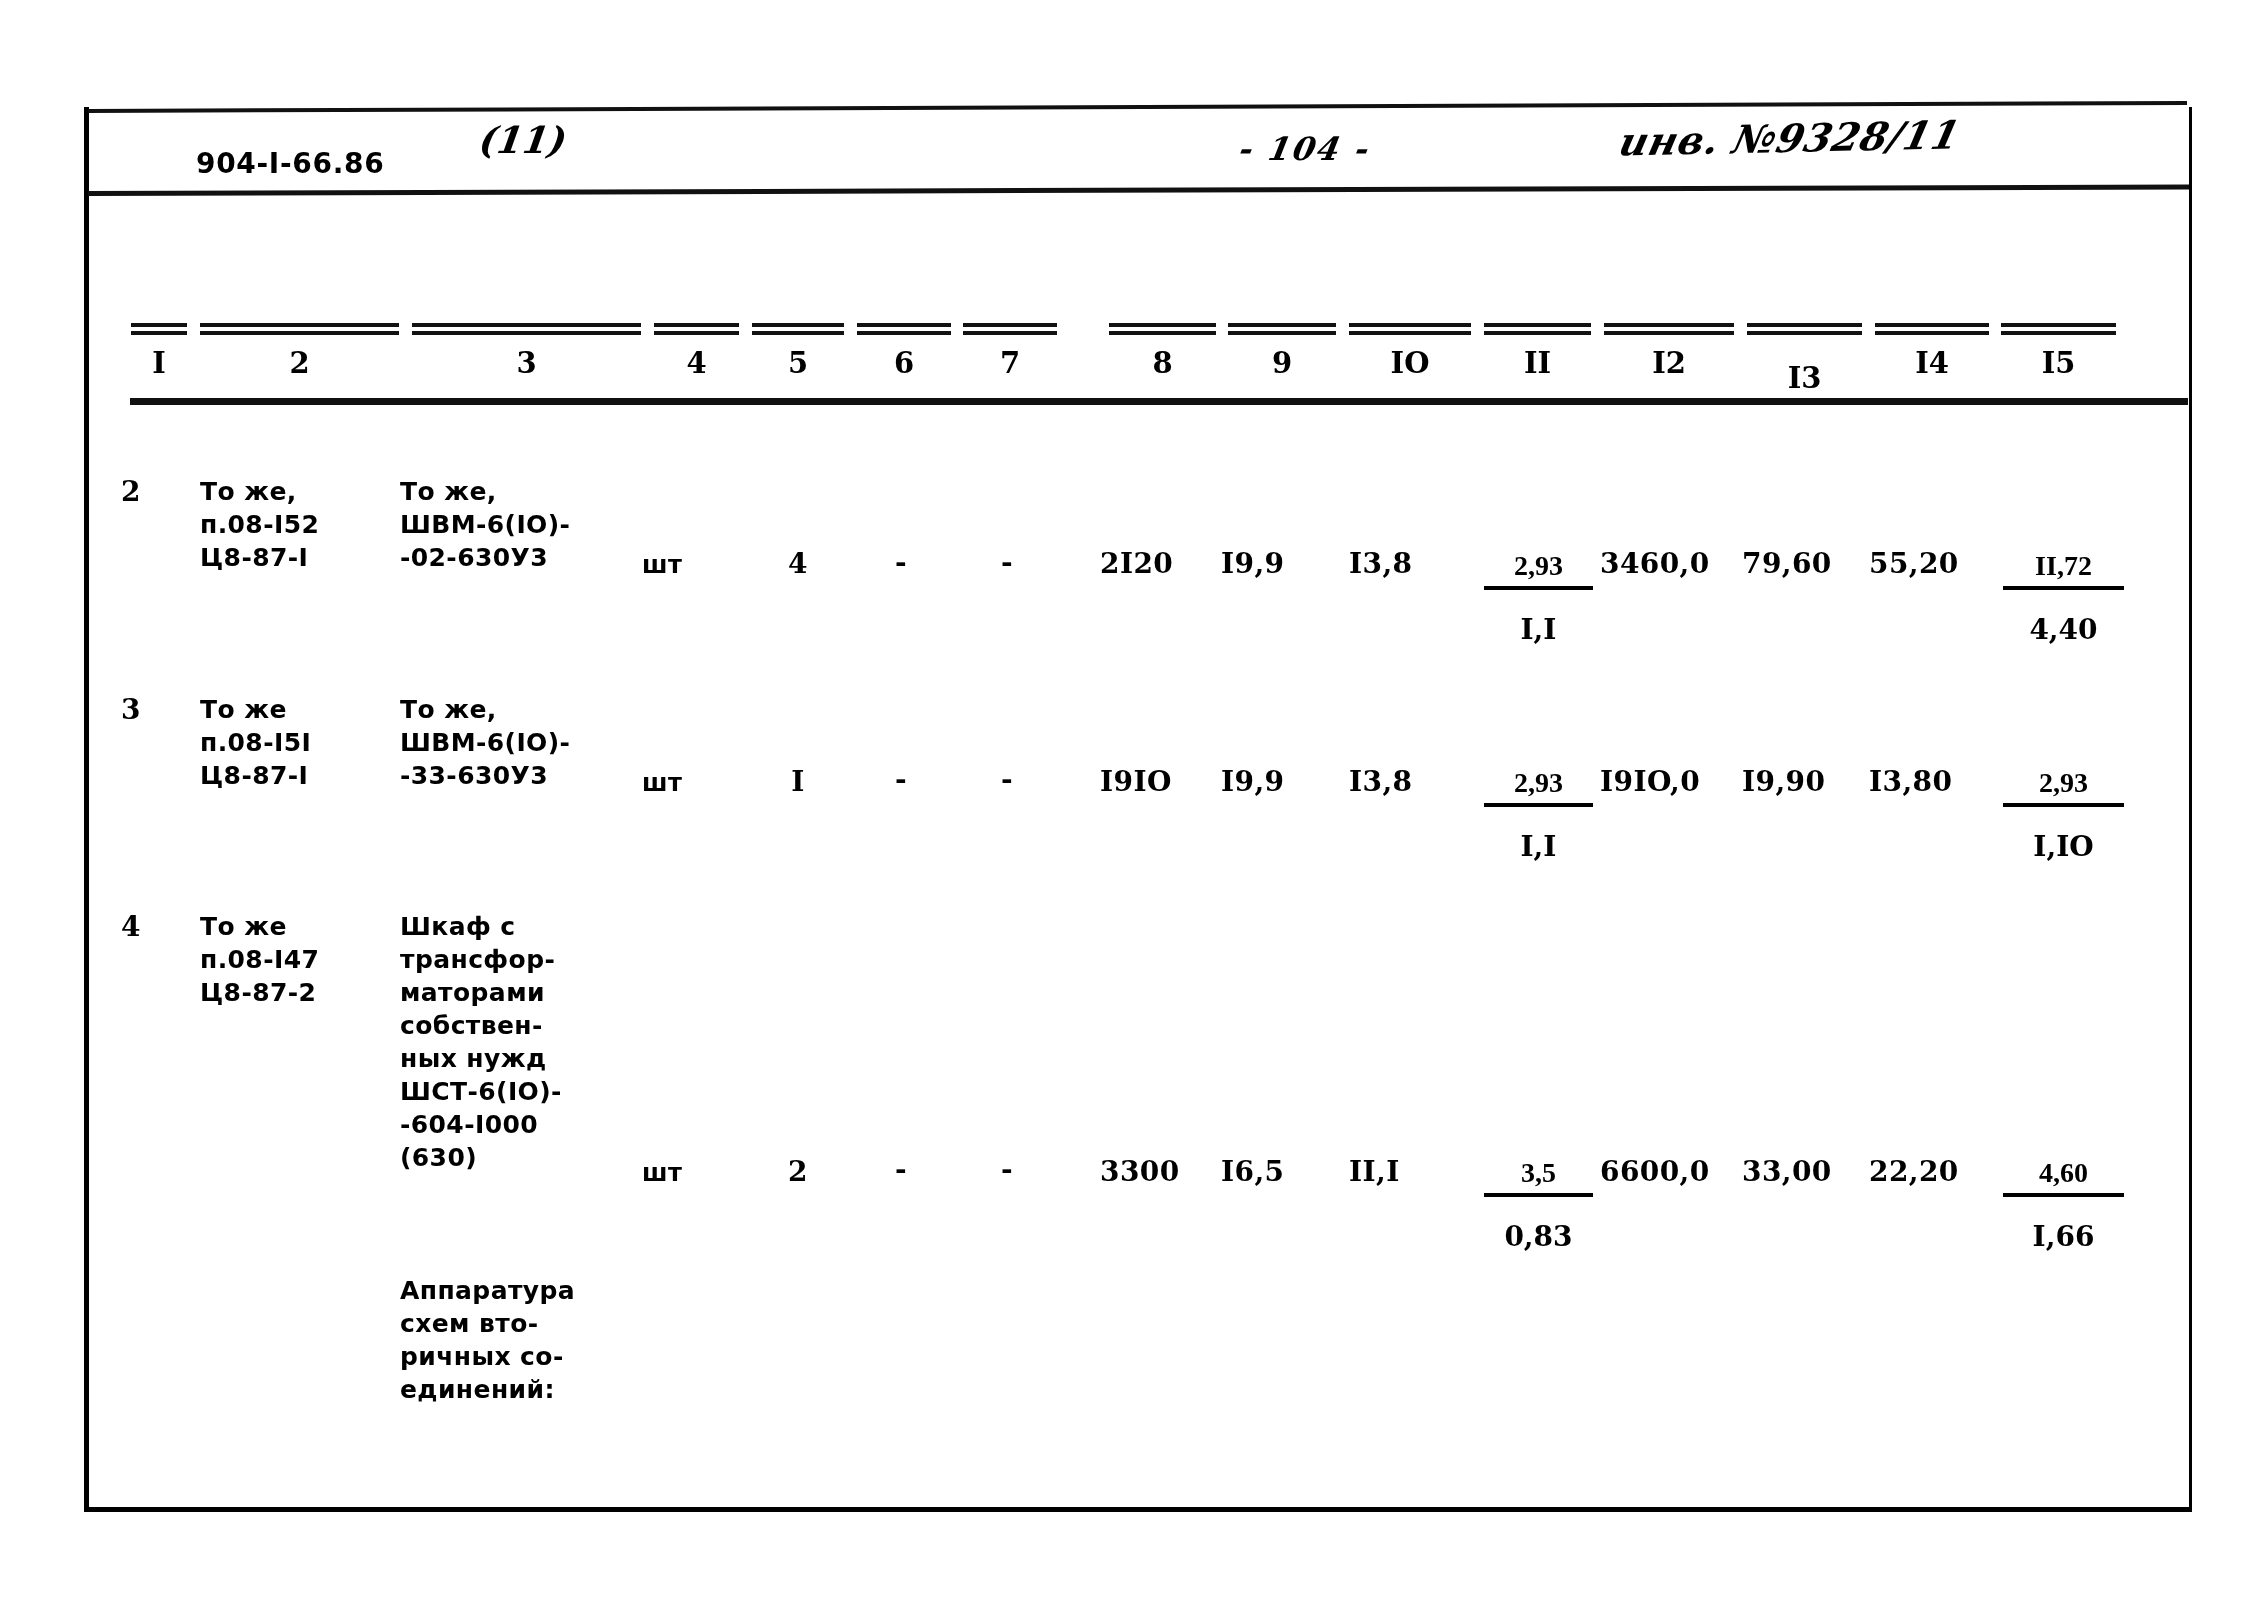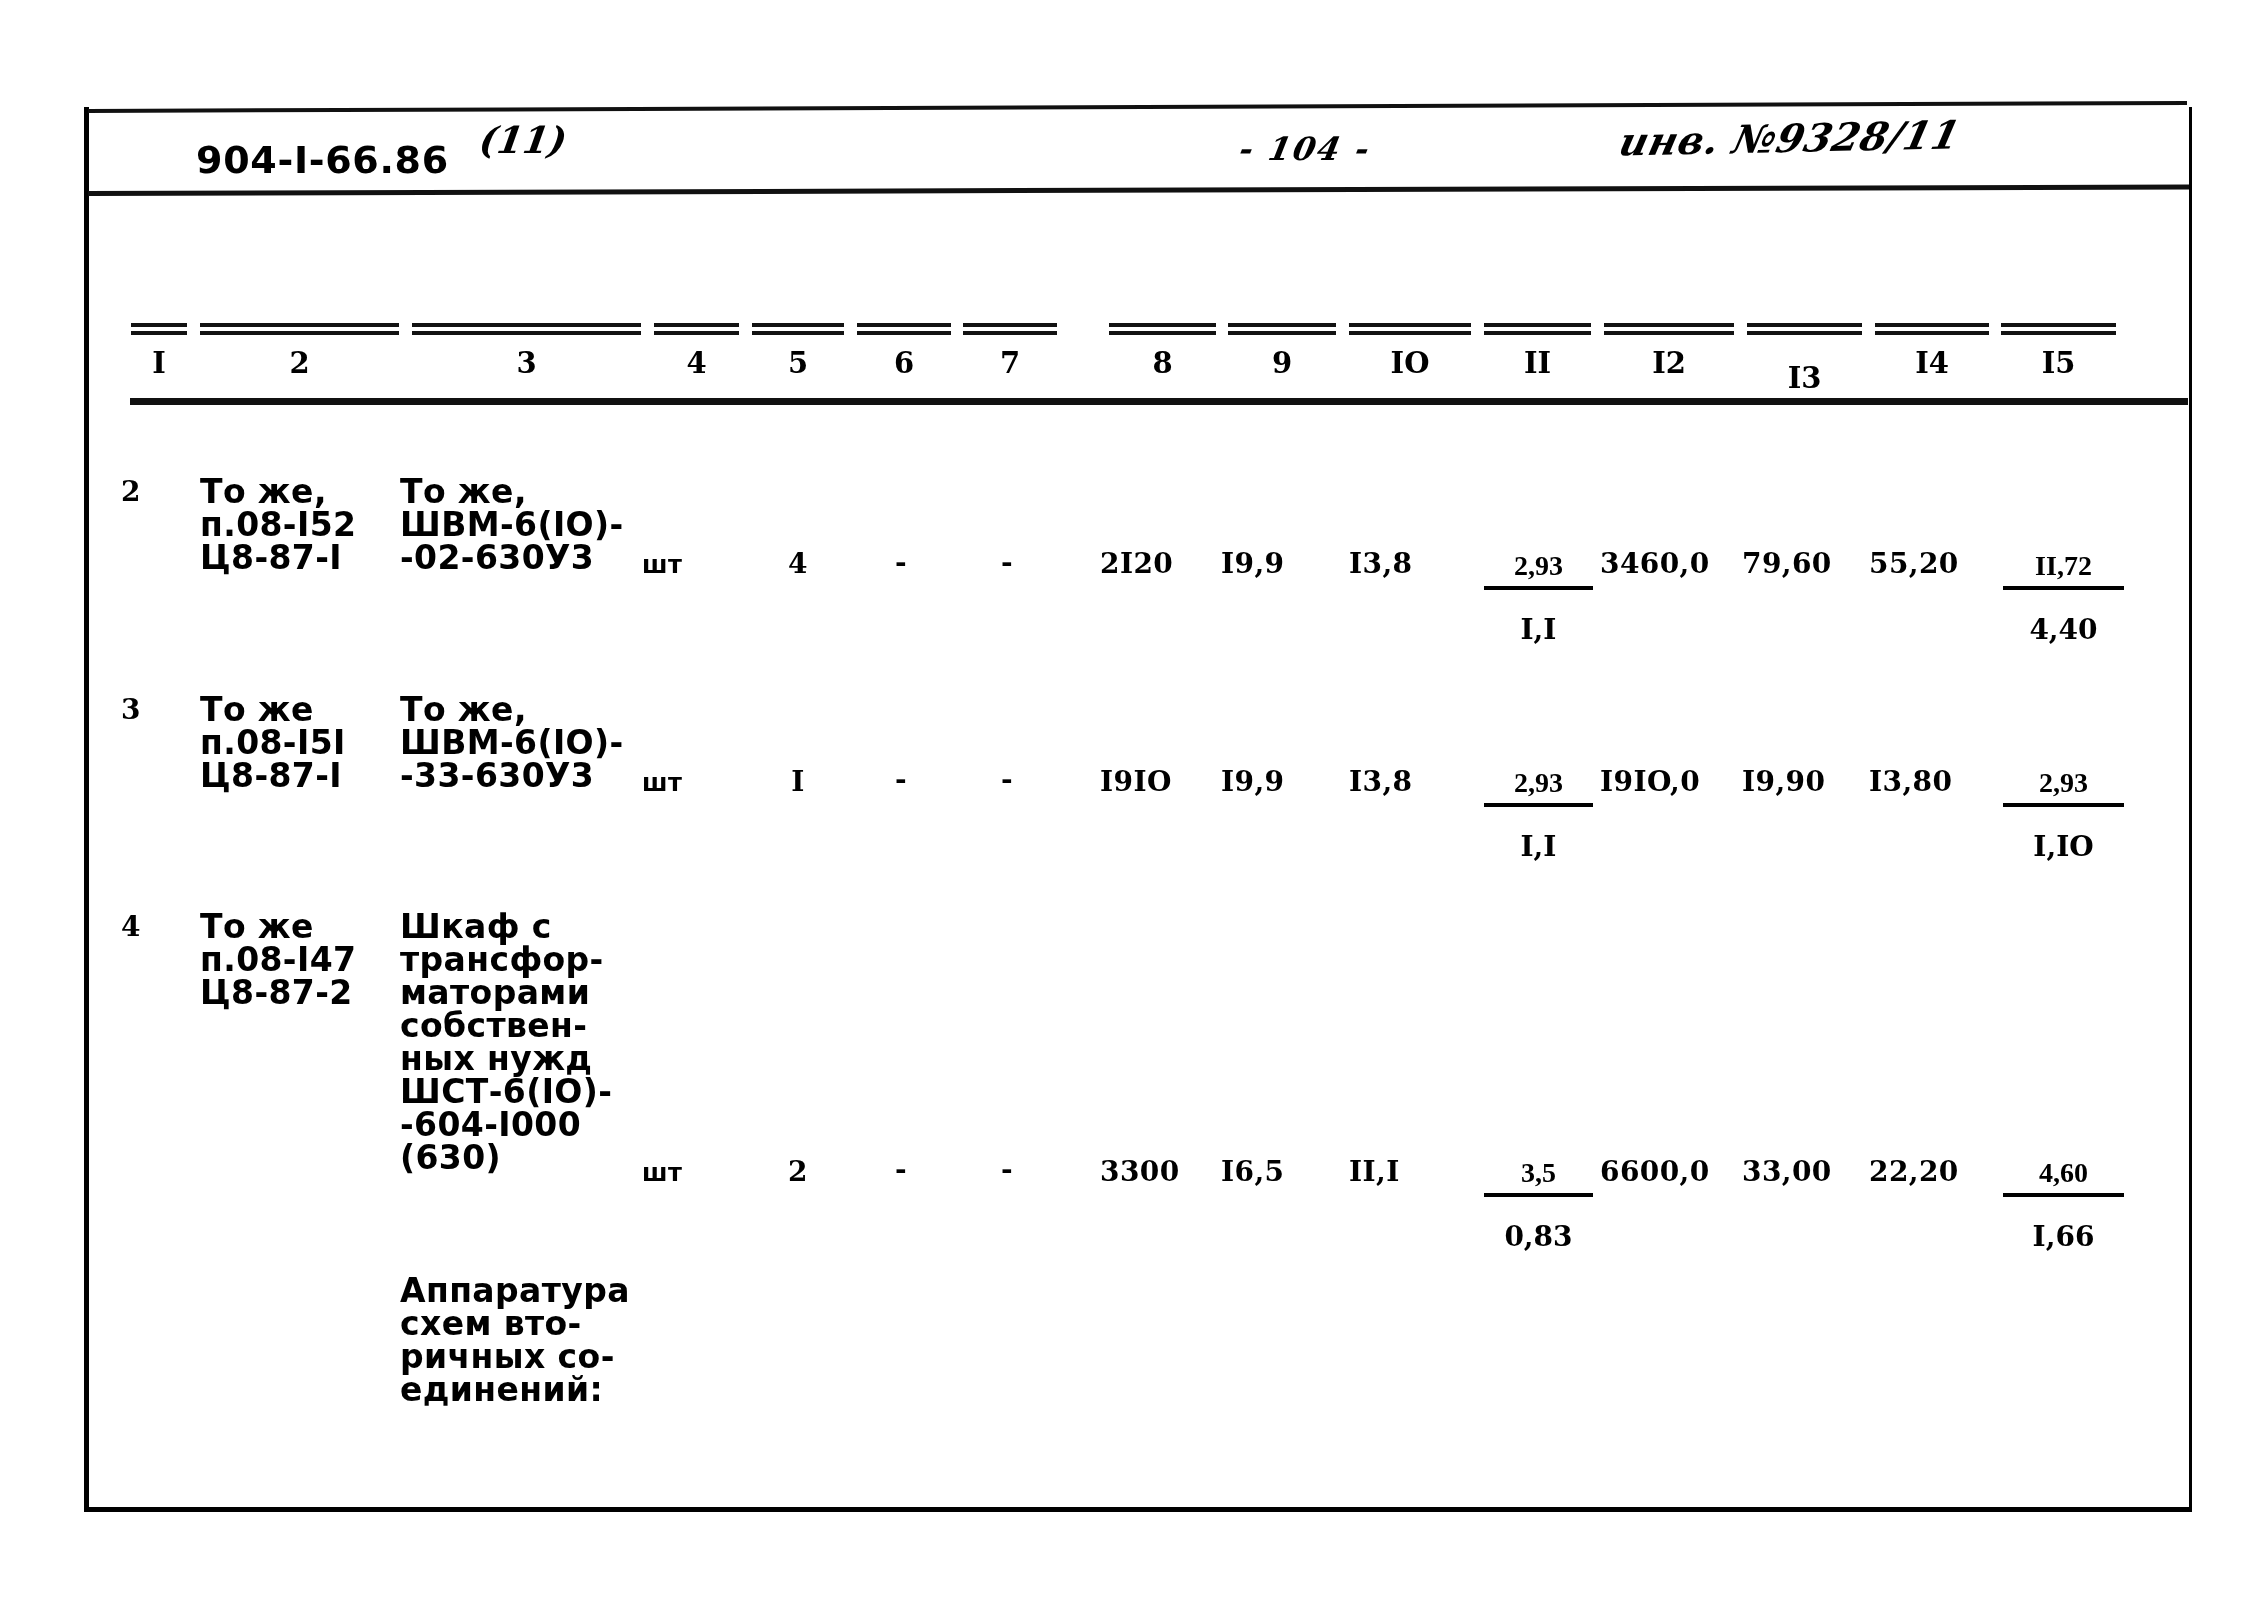--- a/index.html
+++ b/index.html
@@ -42,24 +42,24 @@
   #header-band {
     position: absolute;
     left: 88px;
     top: 114px;
     width: 2099px;
     height: 75px;
   }
   #doc-code {
     position: absolute;
     left: 108px;
-    top: 24px;
+    top: 33px;
     font-family: "DejaVu Sans", sans-serif;
     font-weight: bold;
-    font-size: 38px;
+    font-size: 28px;
     letter-spacing: 0.7px;
   }
   #sheet-mark {
     position: absolute;
     left: 392px;
     top: 4.3px;
     font-family: "DejaVu Serif", serif;
     font-style: italic;
     font-weight: bold;
     font-size: 37px;
@@ -110,21 +110,21 @@
       linear-gradient(#121212,#121212) top/100% 4.3px no-repeat,
       linear-gradient(#121212,#121212) bottom/100% 4.3px no-repeat;
   }
   .col-num { position: absolute; text-align: center; }
 
   
   .txt {
     position: absolute;
     font-family: "DejaVu Sans", sans-serif;
     font-weight: bold;
-    font-size: 33px;
+    font-size: 25px;
     line-height: 33px;
     white-space: pre;
     letter-spacing: 0.4px;
   }
   .num {
     position: absolute;
     font-family: "DejaVu Serif", serif;
     font-weight: bold;
     font-size: 28px;
     white-space: pre;

